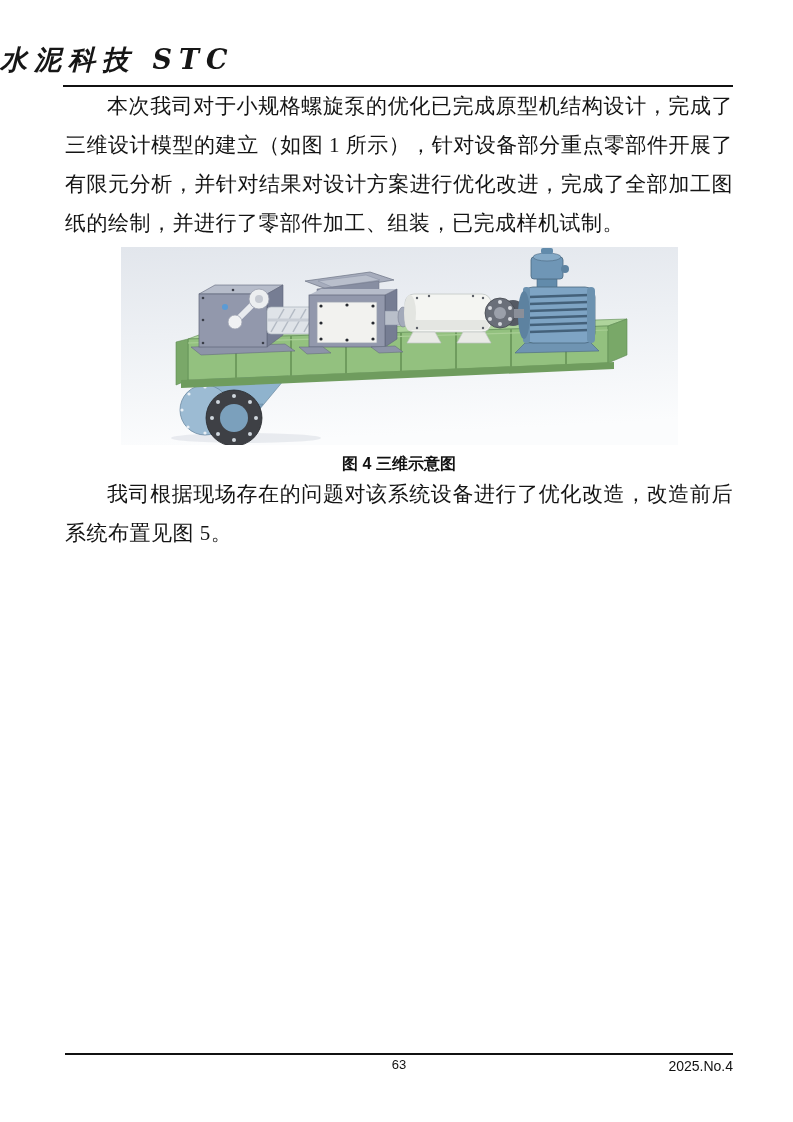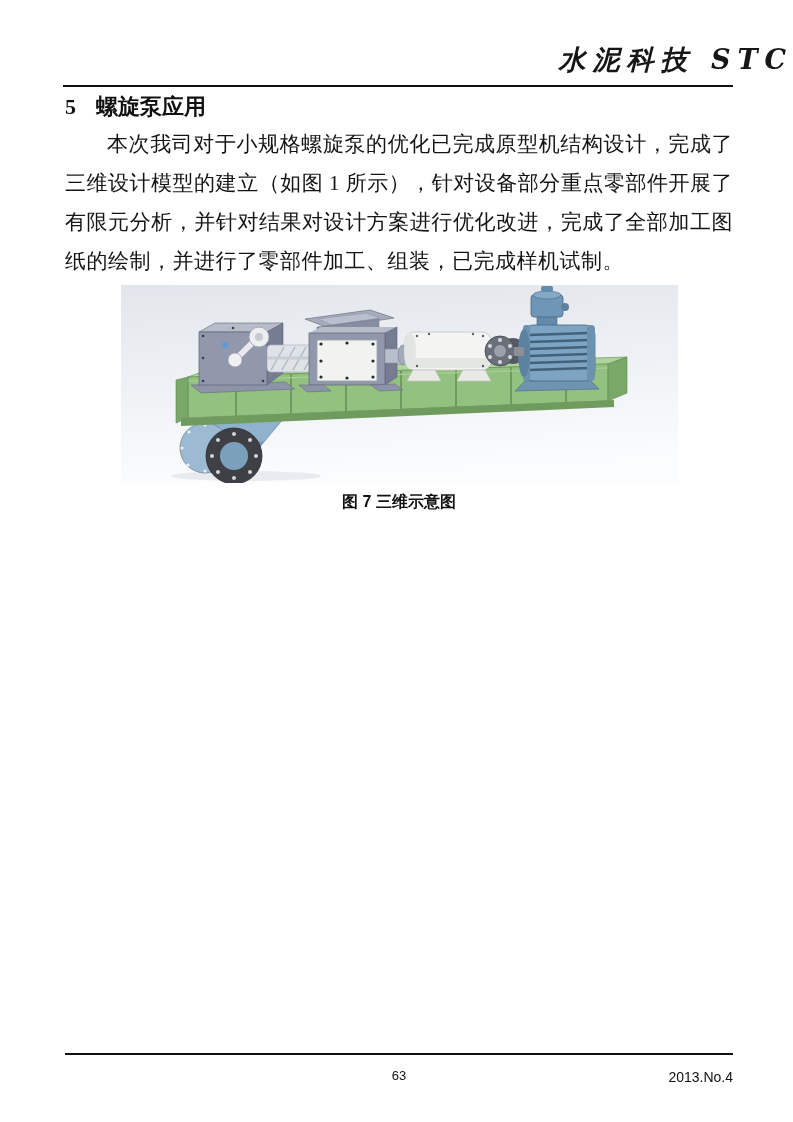--- a/index.html
+++ b/index.html
@@ -4,21 +4,21 @@
 <style>
   html,body{margin:0;padding:0;background:#ffffff;}
   .page{
     position:relative;
     width:793px;height:1122px;
     background:#ffffff;
     overflow:hidden;
     font-family:"Liberation Serif",serif;
     color:#141414;
   }
-  .header{padding-top:42px;text-align:right;}
+  .header{padding-top:42px;text-align:left;}
   .journal-title{
     font-family:"DejaVu Serif",serif;
     font-style:italic;
     font-weight:bold;
     font-size:27px;
     letter-spacing:7px;
     color:#161616;
   }
   .header-rule{
     margin:7px 60px 0 63px;
@@ -49,21 +49,21 @@
     margin-top:9px;
     font-family:"Liberation Sans",sans-serif;
     font-weight:bold;
     font-size:16px;
     color:#111;
   }
   .footer{
     position:absolute;left:65px;right:60px;bottom:0;height:69px;
   }
   .footer-rule{border-top:2px solid #111;height:0;}
-  .footer-row{position:relative;height:22px;margin-top:13px;text-decoration:underline;}
+  .footer-row{position:relative;height:22px;margin-top:2px;text-decoration:underline;}
   .page-number{
     position:absolute;left:0;right:0;text-align:center;
     font-family:"Liberation Sans",sans-serif;font-size:13px;color:#111;
   }
   .issue{
     position:absolute;right:0;top:1px;
     font-family:"Liberation Sans",sans-serif;font-size:14px;color:#111;
   }
   
   .f-bg{fill:var(--figure-bg,#e6e9ef);}
@@ -85,21 +85,20 @@
 <div class="page">
 
   <div class="header">
     <div class="journal-title">水泥科技 STC</div>
   </div>
   <div class="header-rule"></div>
 
   <div class="content">
 
 
-    <h2 class="section-heading"><span class="sec-num">5</span><span>螺旋泵应用</span></h2>
 
     <p class="para indent">本次我司对于小规格螺旋泵的优化已完成原型机结构设计，完成了三维设计模型的建立（如图 1 所示），针对设备部分重点零部件开展了有限元分析，并针对结果对设计方案进行优化改进，完成了全部加工图纸的绘制，并进行了零部件加工、组装，已完成样机试制。</p>
 
     <figure class="fig">
       <svg width="557" height="198" viewBox="0 0 557 198">
         <defs>
           <linearGradient id="bgGrad" x1="0" y1="0" x2="0.15" y2="1">
             <stop offset="0" stop-color="#e2e6ec"></stop>
             <stop offset="0.45" stop-color="#edf0f4"></stop>
             <stop offset="1" stop-color="#fbfcfd"></stop>
@@ -265,27 +264,28 @@
               <line x1="408" y1="71" x2="468" y2="69"></line>
             <line x1="408" y1="78" x2="468" y2="76"></line>
               <line x1="408" y1="85" x2="468" y2="83"></line>
           </g>
           <rect x="402" y="40" width="7" height="56" rx="3" fill="#6c92b0"></rect>
           <rect x="466" y="40" width="8" height="56" rx="4" fill="#6c92b0"></rect>
           <ellipse cx="403" cy="68" rx="6" ry="24" fill="#5d82a0"></ellipse>
           <rect x="393" y="62" width="10" height="9" fill="#8a8f99"></rect>
         </g>
       </svg>
-      <figcaption>图 7 三维示意图</figcaption>
+      <figcaption>图 4 三维示意图</figcaption>
     </figure>
 
+    <p class="para indent">我司根据现场存在的问题对该系统设备进行了优化改造，改造前后系统布置见图 5。</p>
 
   </div>
 
   <div class="footer">
     <div class="footer-rule"></div>
     <div class="footer-row">
       <span class="page-number">63</span>
-      <span class="issue">2013.No.4</span>
+      <span class="issue">2025.No.4</span>
     </div>
   </div>
 
 </div>
 
 </body></html>

